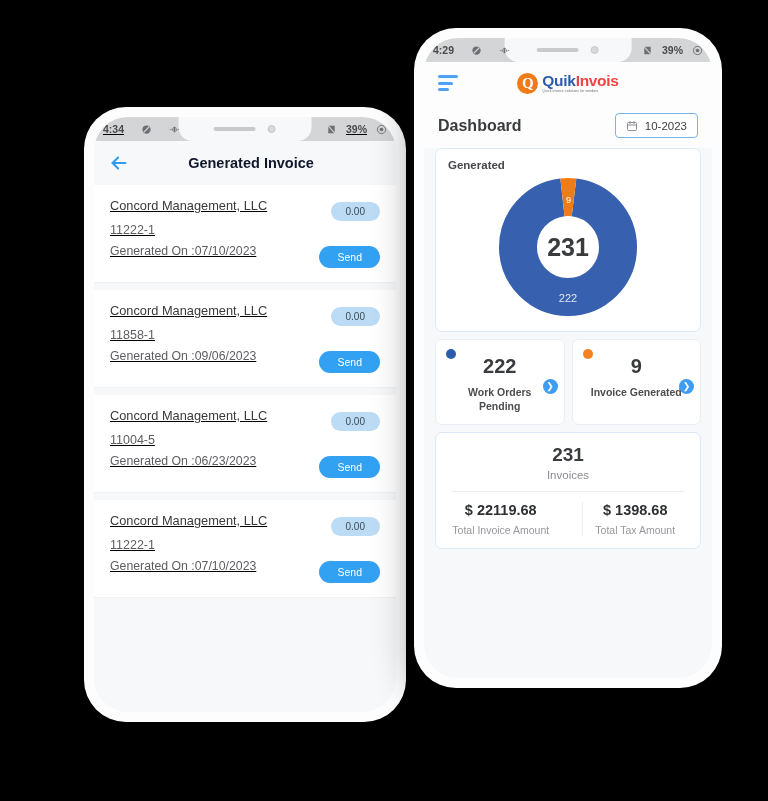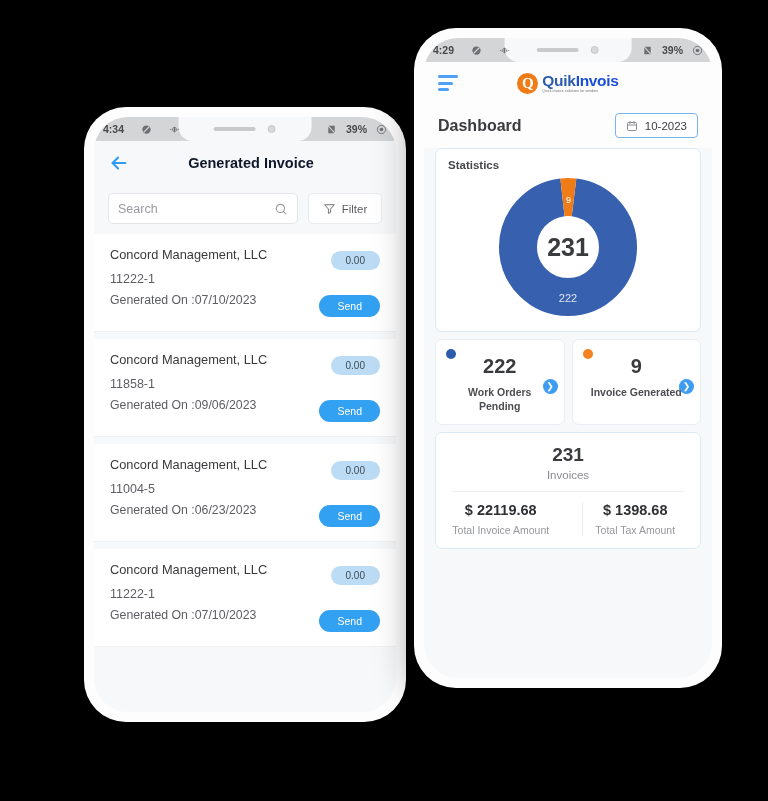--- a/index.html
+++ b/index.html
@@ -21,21 +21,21 @@
   }
   .phone-screen {
     width:100%; height:100%;
     background:#f7f8fa;
     border-radius:34px;
     overflow:hidden;
     position:relative;
   }
 
   
-  #phone-left { left:84px; top:107px; width:322px; height:615px; }
+  #phone-left { left:84px; top:107px; width:322px; height:615px;text-decoration:underline; }
   
   #phone-right { left:414px; top:28px; width:308px; height:660px; }
 
   
   .statusbar {
     height:24px;
     background:#d4d5d7;
     display:flex; align-items:center;
     font-size:10.5px; color:#4a4a4c;
     position:relative;
@@ -129,21 +129,21 @@
   .logo-mark {
     width:21px; height:21px; border-radius:50%;
     background:#f07c18; color:#fff;
     font-size:15px; font-weight:700;
     display:flex; align-items:center; justify-content:center;
     font-family:"Liberation Serif", serif;
   }
   .logo-txt { line-height:1; }
   .logo-t1 { font-size:15.5px; font-weight:700; letter-spacing:-.3px;}
   .logo-t1 .b { color:#2d5cad; }
-  .logo-t1 .d { color:#1d4ed8; }
+  .logo-t1 .d { color:#ef4444; }
   .logo-tag { font-size:3.4px; color:#6c6d70; letter-spacing:.1px; margin-top:1px;}
 
   .dash-row {
     display:flex; align-items:center; justify-content:space-between;
     padding:9px 14px 10px; background:#fdfdfd;
   }
   .dash-title { font-size:16px; font-weight:700; color:#3a3b3e; }
   .datepick {
     border:1px solid #78b4e8; border-radius:4px;
     background:#fff; height:25px;
@@ -239,35 +239,20 @@
       </div>
 
       <div class="app-header">
         <svg class="back-arrow" viewBox="0 0 24 24" fill="none" stroke="#2e9af0" stroke-width="2.2" stroke-linecap="round" stroke-linejoin="round">
             <path d="M19 12H5"></path>
             <path d="M11 18l-6-6 6-6"></path>
           </svg>
         <div class="app-title">Generated Invoice</div>
       </div>
 
-      <div class="searchrow">
-        <div class="search-box">
-          <span class="ph">Search</span>
-          <svg width="14" height="14" viewBox="0 0 24 24" fill="none" stroke="#9a9ba0" stroke-width="2">
-              <circle cx="11" cy="11" r="7"></circle>
-              <path d="M20 20l-4-4" stroke-linecap="round"></path>
-            </svg>
-        </div>
-        <div class="filter-box">
-          <svg width="13" height="13" viewBox="0 0 24 24" fill="none" stroke="#6d6e72" stroke-width="1.8" stroke-linejoin="round">
-              <path d="M3 5h18l-7 8v6l-4 2v-8z"></path>
-            </svg>
-          <span>Filter</span>
-        </div>
-      </div>
 
       <div class="inv-list">
         <div class="inv-card">
           <div class="inv-name">Concord Management, LLC</div>
           <div class="inv-num">11222-1</div>
           <div class="inv-date">Generated On :07/10/2023</div>
           <div class="badge">0.00</div>
           <button class="send-btn">Send</button>
         </div>
         <div class="inv-card">
@@ -353,21 +338,21 @@
         <div class="datepick">
           <svg width="12" height="12" viewBox="0 0 24 24" fill="none" stroke="#8c8d91" stroke-width="2">
               <rect x="3" y="5" width="18" height="16" rx="2"></rect>
               <path d="M3 10h18M8 3v4M16 3v4" stroke-linecap="round"></path>
             </svg>
           <span>10-2023</span>
         </div>
       </div>
 
       <div class="panel">
-        <div class="panel-title">Statistics</div>
+        <div class="panel-title">Generated</div>
         <div class="chart-area">
           <div class="donut">
             <svg width="140" height="140" viewBox="0 0 140 140">
               <circle cx="70" cy="70" r="50" fill="none" stroke="#3760ae" stroke-width="38" stroke-dasharray="301.91929398135676 12.239971377622567" stroke-dashoffset="-6.119985688811285"></circle>
               <circle id="slice2" cx="70" cy="70" r="50" fill="none" stroke="#f07c18" stroke-width="38" stroke-dasharray="12.23997137762257 301.91929398135676" stroke-dashoffset="6.119985688811285"></circle>
             </svg>
             <div class="donut-center">231</div>
             <div class="lbl-slice lbl-9">9</div>
             <div class="lbl-slice lbl-222">222</div>
           </div>

